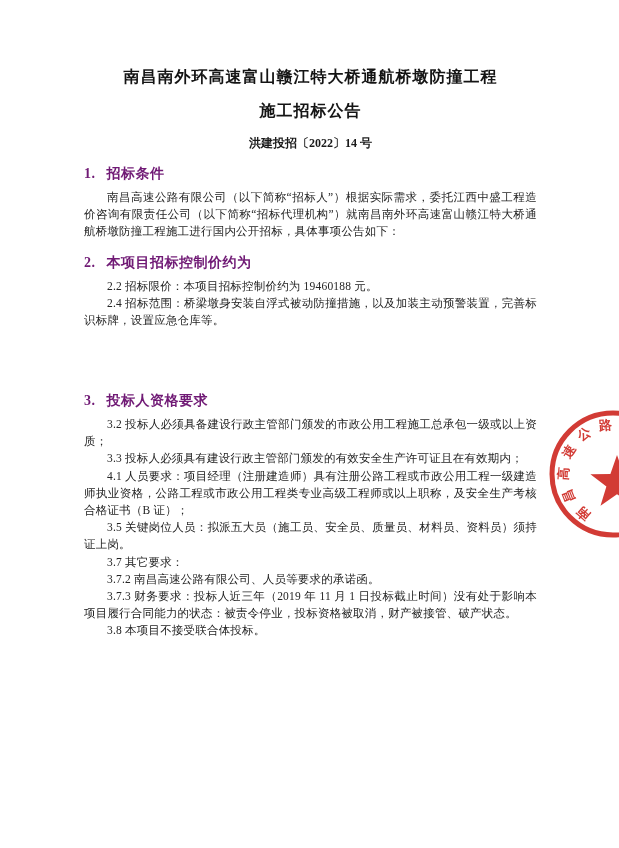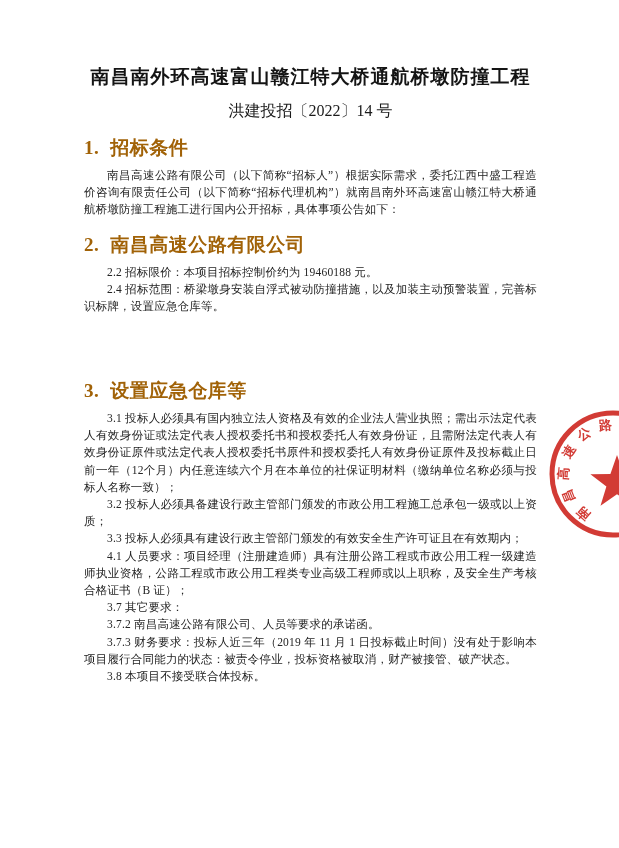--- a/index.html
+++ b/index.html
@@ -14,39 +14,39 @@
     font-family: "Liberation Serif", "DejaVu Serif", serif;
     color: #1e1e1e;
   }
   .content {
     position: absolute;
     left: 84px;
     right: 82px;
     top: 60px;
   }
   .doc-title {
-    font-size: 19px;
+    font-size: 16px;
     font-weight: bold;
     line-height: 34px;
     text-align: center;
     letter-spacing: 1px;
     color: #141414;
   }
   .doc-number {
     margin-top: 7px;
-    font-size: 16px;
-    font-weight: normal;
+    font-size: 12px;
+    font-weight: bold;
     text-align: center;
     color: #1a1a1a;
   }
   .sec-heading {
     margin: 13px 0 6px 0;
-    font-size: 19px;
+    font-size: 14px;
     font-weight: bold;
-    color: #a16207;
+    color: #701a75;
     letter-spacing: 0.5px;
   }
   .sec-heading .sec-num { margin-right: 11px; }
   .sec-body { margin: 0; }
   .sec-body-1 { min-height: 52px; }
   .sec-body-2 { min-height: 101px; }
   .sec-body-3 { min-height: 371px; }
   .sec-body p {
     margin: 0;
     font-size: 11.5px;
@@ -71,47 +71,48 @@
 </style>
 </head>
 <body>
 
 <div class="page">
 
   <div class="content">
 
     <div class="doc-title">
       <div>南昌南外环高速富山赣江特大桥通航桥墩防撞工程</div>
+      <div>施工招标公告</div>
     </div>
 
     <div class="doc-number">洪建投招〔2022〕14 号</div>
 
     <h2 class="sec-heading">
       <span class="sec-num">1.</span><span>招标条件</span>
     </h2>
     <div class="sec-body sec-body-1">
         <p>南昌高速公路有限公司（以下简称“招标人”）根据实际需求，委托江西中盛工程造价咨询有限责任公司（以下简称“招标代理机构”）就南昌南外环高速富山赣江特大桥通航桥墩防撞工程施工进行国内公开招标，具体事项公告如下：</p>
       </div>
 
     <h2 class="sec-heading">
-      <span class="sec-num">2.</span><span>南昌高速公路有限公司</span>
+      <span class="sec-num">2.</span><span>本项目招标控制价约为</span>
     </h2>
     <div class="sec-body sec-body-2">
         <p>2.2 招标限价：本项目招标控制价约为 19460188 元。</p>
         <p>2.4 招标范围：桥梁墩身安装自浮式被动防撞措施，以及加装主动预警装置，完善标识标牌，设置应急仓库等。</p>
       </div>
 
     <h2 class="sec-heading">
-      <span class="sec-num">3.</span><span>设置应急仓库等</span>
+      <span class="sec-num">3.</span><span>投标人资格要求</span>
     </h2>
     <div class="sec-body sec-body-3">
-        <p>3.1 投标人必须具有国内独立法人资格及有效的企业法人营业执照；需出示法定代表人有效身份证或法定代表人授权委托书和授权委托人有效身份证，且需附法定代表人有效身份证原件或法定代表人授权委托书原件和授权委托人有效身份证原件及投标截止日前一年（12个月）内任意连续六个月在本单位的社保证明材料（缴纳单位名称必须与投标人名称一致）；</p>
         <p>3.2 投标人必须具备建设行政主管部门颁发的市政公用工程施工总承包一级或以上资质；</p>
         <p>3.3 投标人必须具有建设行政主管部门颁发的有效安全生产许可证且在有效期内；</p>
         <p>4.1 人员要求：项目经理（注册建造师）具有注册公路工程或市政公用工程一级建造师执业资格，公路工程或市政公用工程类专业高级工程师或以上职称，及安全生产考核合格证书（B 证）；</p>
+        <p>3.5 关键岗位人员：拟派五大员（施工员、安全员、质量员、材料员、资料员）须持证上岗。</p>
         <p>3.7 其它要求：</p>
         <p>3.7.2 南昌高速公路有限公司、人员等要求的承诺函。</p>
         <p>3.7.3 财务要求：投标人近三年（2019 年 11 月 1 日投标截止时间）没有处于影响本项目履行合同能力的状态：被责令停业，投标资格被取消，财产被接管、破产状态。</p>
         <p>3.8 本项目不接受联合体投标。</p>
       </div>
 
   </div>
 
   <svg class="seal-svg" width="619" height="848" viewBox="0 0 619 848" xmlns="http://www.w3.org/2000/svg">
     <g opacity="0.92">

